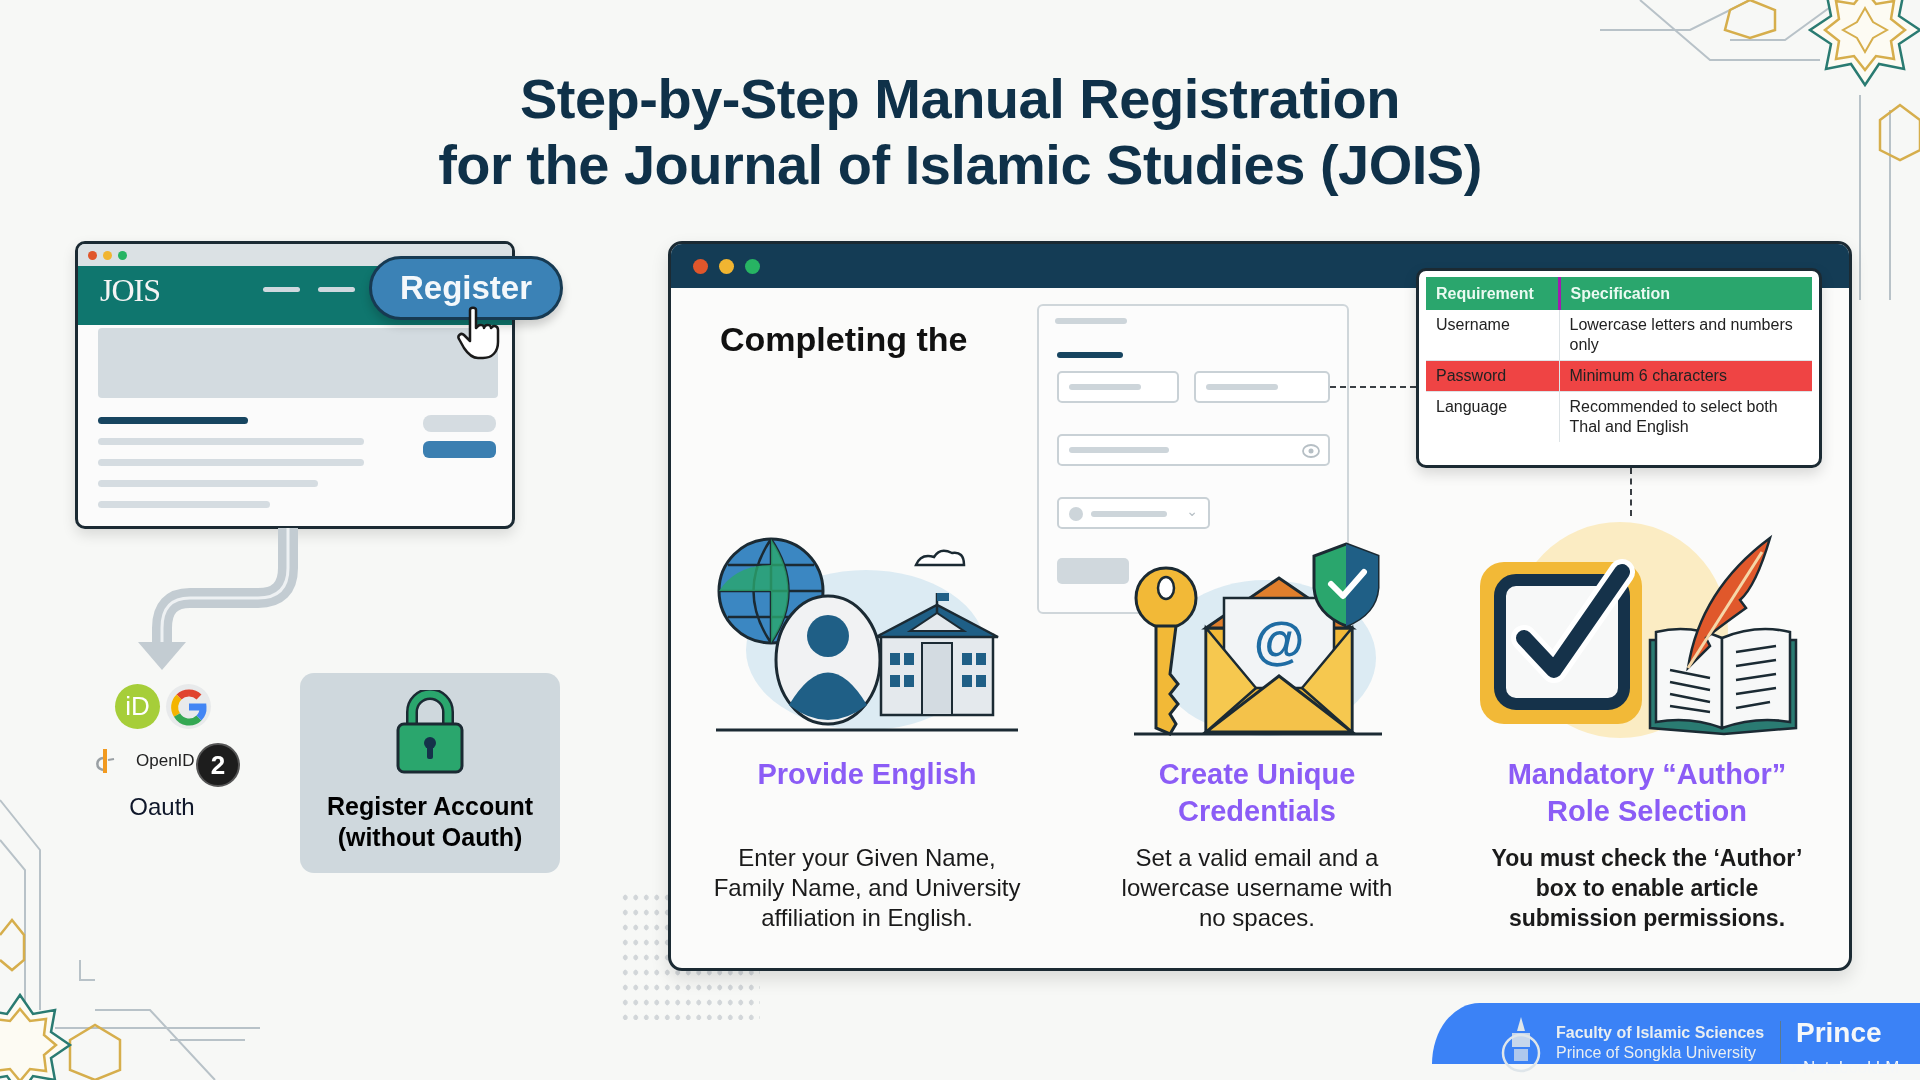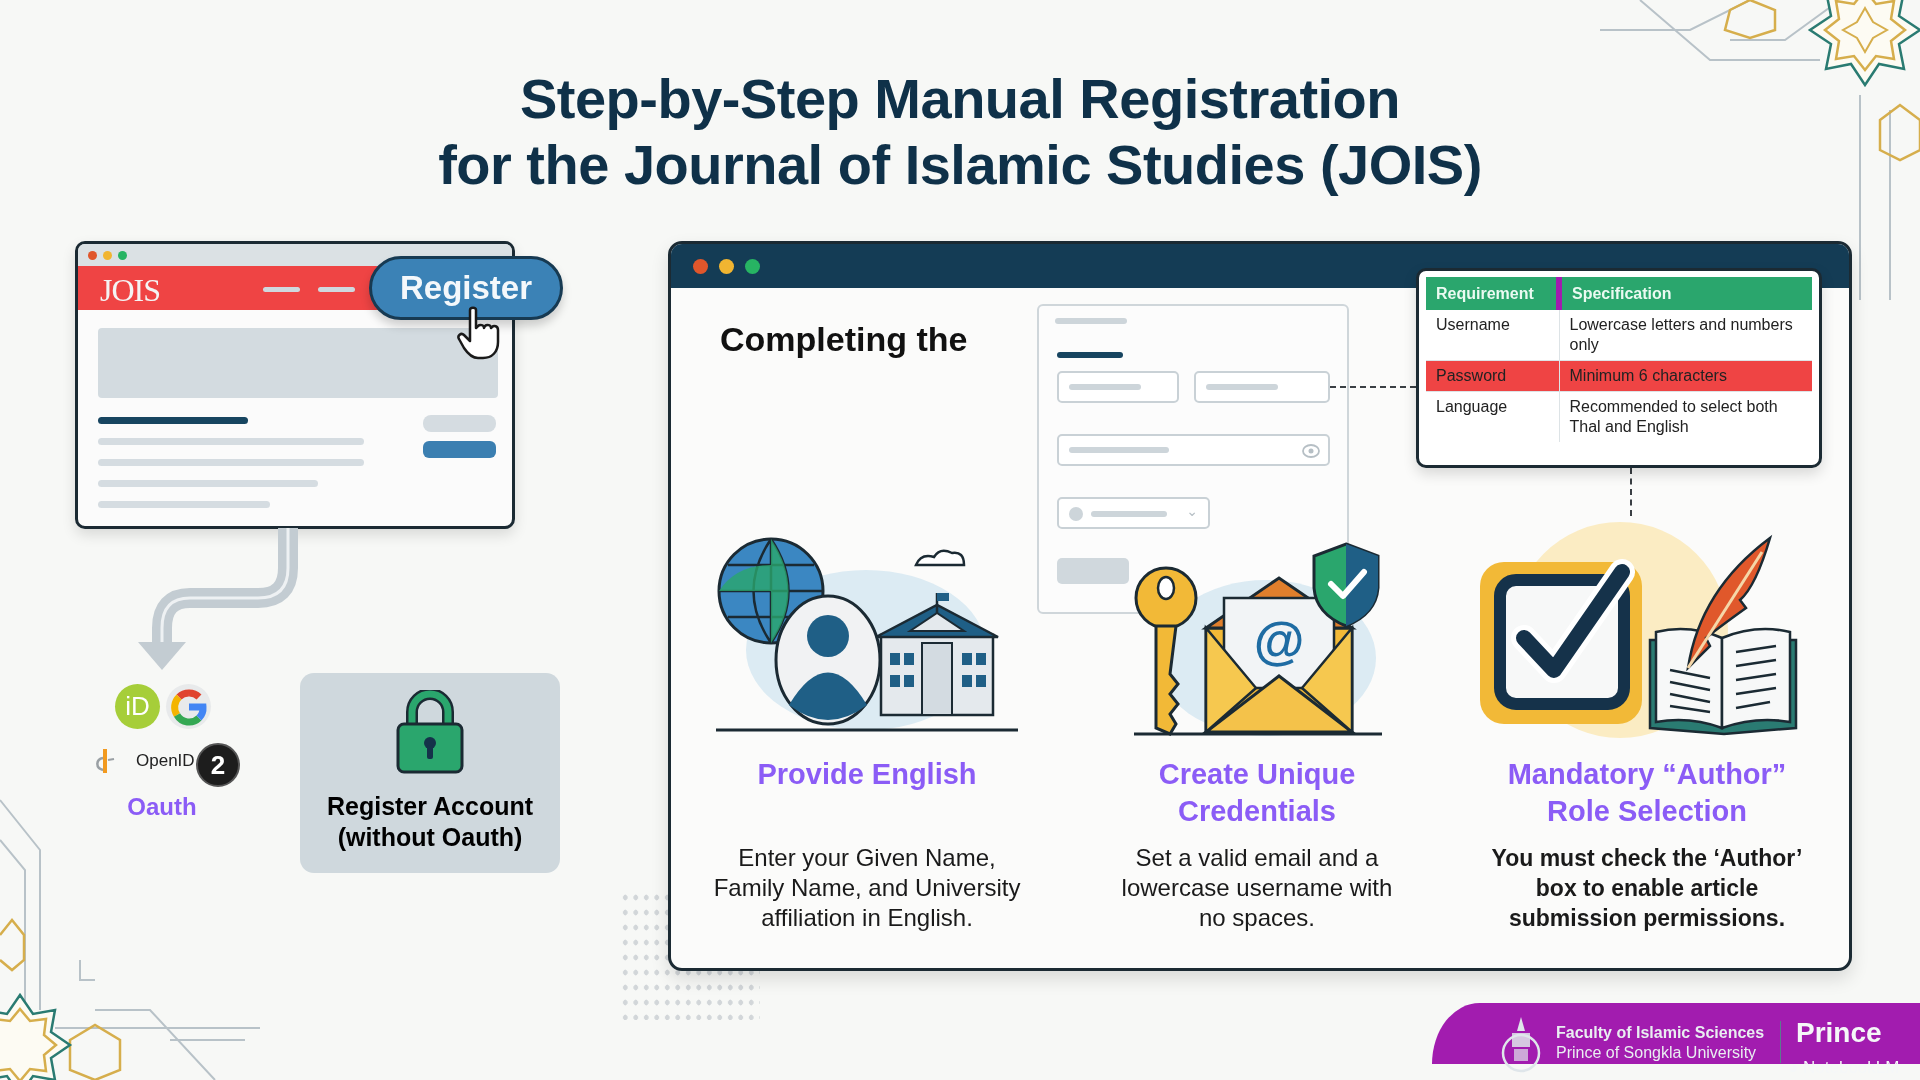--- a/index.html
+++ b/index.html
@@ -7,57 +7,57 @@
   body{background:#f7f8f6;font-family:"Liberation Sans","DejaVu Sans",sans-serif;color:#111;position:relative;}
   .abs{position:absolute;}
   
   .title{left:0;width:1920px;top:66px;text-align:center;color:#0f3149;font-weight:700;font-size:56px;line-height:66px;letter-spacing:-0.5px;}
   
   .deco{position:absolute;pointer-events:none;}
   
   .lb{left:75px;top:241px;width:440px;height:288px;border:3px solid #1b2a33;border-radius:10px;background:#fbfbfb;box-shadow:0 6px 14px rgba(0,0,0,.12);overflow:hidden;}
   .lb-top{height:22px;background:#dbe1e4;display:flex;align-items:center;padding-left:10px;gap:6px;}
   .dot{width:9px;height:9px;border-radius:50%;}
-  .lb-nav{height:44px;background:#ef4444;position:relative;}
+  .lb-nav{height:59px;background:#0f766e;position:relative;}
   .lb-logo{position:absolute;left:22px;top:6px;color:#f4f4f4;font-family:"Liberation Serif","DejaVu Serif",serif;font-size:32px;letter-spacing:-1px;}
   .lb-dash{position:absolute;top:21px;height:5px;background:#cfd8de;border-radius:3px;width:37px;}
   .lb-hero{position:absolute;left:20px;top:84px;width:400px;height:70px;background:#d3dbe0;border-radius:4px;}
   .bar{position:absolute;height:7px;border-radius:4px;background:#d5dce1;}
   .reg-btn{left:369px;top:256px;width:194px;height:64px;background:#3b82b6;border:3px solid #173a52;border-radius:34px;color:#f4f8fb;font-size:33px;font-weight:700;display:flex;align-items:center;justify-content:center;box-shadow:0 6px 10px rgba(0,0,0,.18);}
   
-  .oauth-label{left:100px;top:793px;width:124px;text-align:center;color:#8b5cf6;font-weight:700;font-size:24px;}
+  .oauth-label{left:100px;top:793px;width:124px;text-align:center;color:#0f172a;font-weight:400;font-size:24px;}
   .reg-card{left:300px;top:673px;width:260px;height:200px;background:#cfd8dd;border-radius:14px;}
   .reg-card-text{position:absolute;left:0;right:0;top:118px;text-align:center;font-weight:700;font-size:25px;line-height:31px;color:#000000;}
   
   .mw{left:668px;top:241px;width:1184px;height:730px;border:3px solid #1b2a33;border-radius:14px;background:#fbfbfa;overflow:hidden;box-shadow:0 8px 18px rgba(0,0,0,.12);}
   .mw-top{height:44px;background:#143c55;display:flex;align-items:center;padding-left:22px;gap:11px;}
   .mw-dot{width:15px;height:15px;border-radius:50%;}
   .mw-heading{left:720px;top:318px;font-weight:700;font-size:34px;line-height:42px;color:#111;}
   
   .form-card{left:1037px;top:304px;width:312px;height:310px;border:2px solid #cfd6da;border-radius:6px;background:#fcfcfc;}
   .form-tab2{left:1176px;top:305px;width:140px;height:28px;background:#d7dee2;border-radius:4px 4px 0 0;}
   .fld{position:absolute;border:2px solid #c9d1d6;border-radius:5px;background:#fff;}
   .fbar{position:absolute;height:6px;border-radius:3px;background:#cdd5da;}
   
   .req-table{left:1416px;top:268px;width:406px;height:200px;background:#fff;border:3px solid #1b2a33;border-radius:10px;box-shadow:0 6px 14px rgba(0,0,0,.14);padding:6px 7px;}
   .req-table table{width:100%;border-collapse:collapse;font-size:16px;color:#222;}
   .req-table th{background:#2aa66d;color:#eafaf1;text-align:left;font-weight:700;padding:6px 10px;font-size:16px;height:33px;}
-  .req-table th:first-child{border-right:6px solid #a21caf;width:133px;}
+  .req-table th:first-child{border-right:3px solid #a21caf;width:133px;}
   .req-table td{padding:5px 10px;vertical-align:top;line-height:20px;border-bottom:1px solid #dde3e6;}
   .req-table td:first-child{border-right:1px solid #dde3e6;}
   .req-table tr.alt td{background:#ef4444;}
   .req-table tr:last-child td{border-bottom:none;}
   .dashline-h{left:1330px;top:386px;width:86px;border-top:2px dashed #3a3f44;}
   .dashline-v{left:1630px;top:468px;height:48px;border-left:2px dashed #3a3f44;}
   
   .step-title{position:absolute;text-align:center;font-weight:700;font-size:29px;line-height:37px;color:#8b5cf6;}
   .step-desc{position:absolute;text-align:center;font-size:24px;line-height:30px;color:#1a1a1a;}
   .step-desc.bold{font-weight:700;font-size:23px;}
   
-  .footer{left:1432px;top:1003px;width:488px;height:61px;background:#a21caf;border-top-left-radius:60px 77px;}
+  .footer{left:1432px;top:1003px;width:488px;height:61px;background:#3b82f6;border-top-left-radius:60px 77px;}
   .footer-fac{position:absolute;left:124px;top:20px;color:#e9eef1;font-size:16px;line-height:20px;font-weight:600;}
   .footer-sep{position:absolute;left:348px;top:18px;width:1px;height:42px;background:#5b7a8e;}
   .footer-thai{position:absolute;left:364px;top:14px;color:#f5f7f8;font-size:28px;font-weight:700;}
   .footer-nb{position:absolute;left:356px;top:55px;color:#f5f7f8;font-size:17px;}
   .dots-grid{left:620px;top:890px;width:140px;height:130px;background-image:radial-gradient(#d2d6d9 2px,transparent 2.2px);background-size:10.5px 15px;}
 </style>
 </head>
 <body>
 
 <svg class="deco" style="left:1600px;top:0;" width="320" height="300" viewBox="0 0 320 300">

